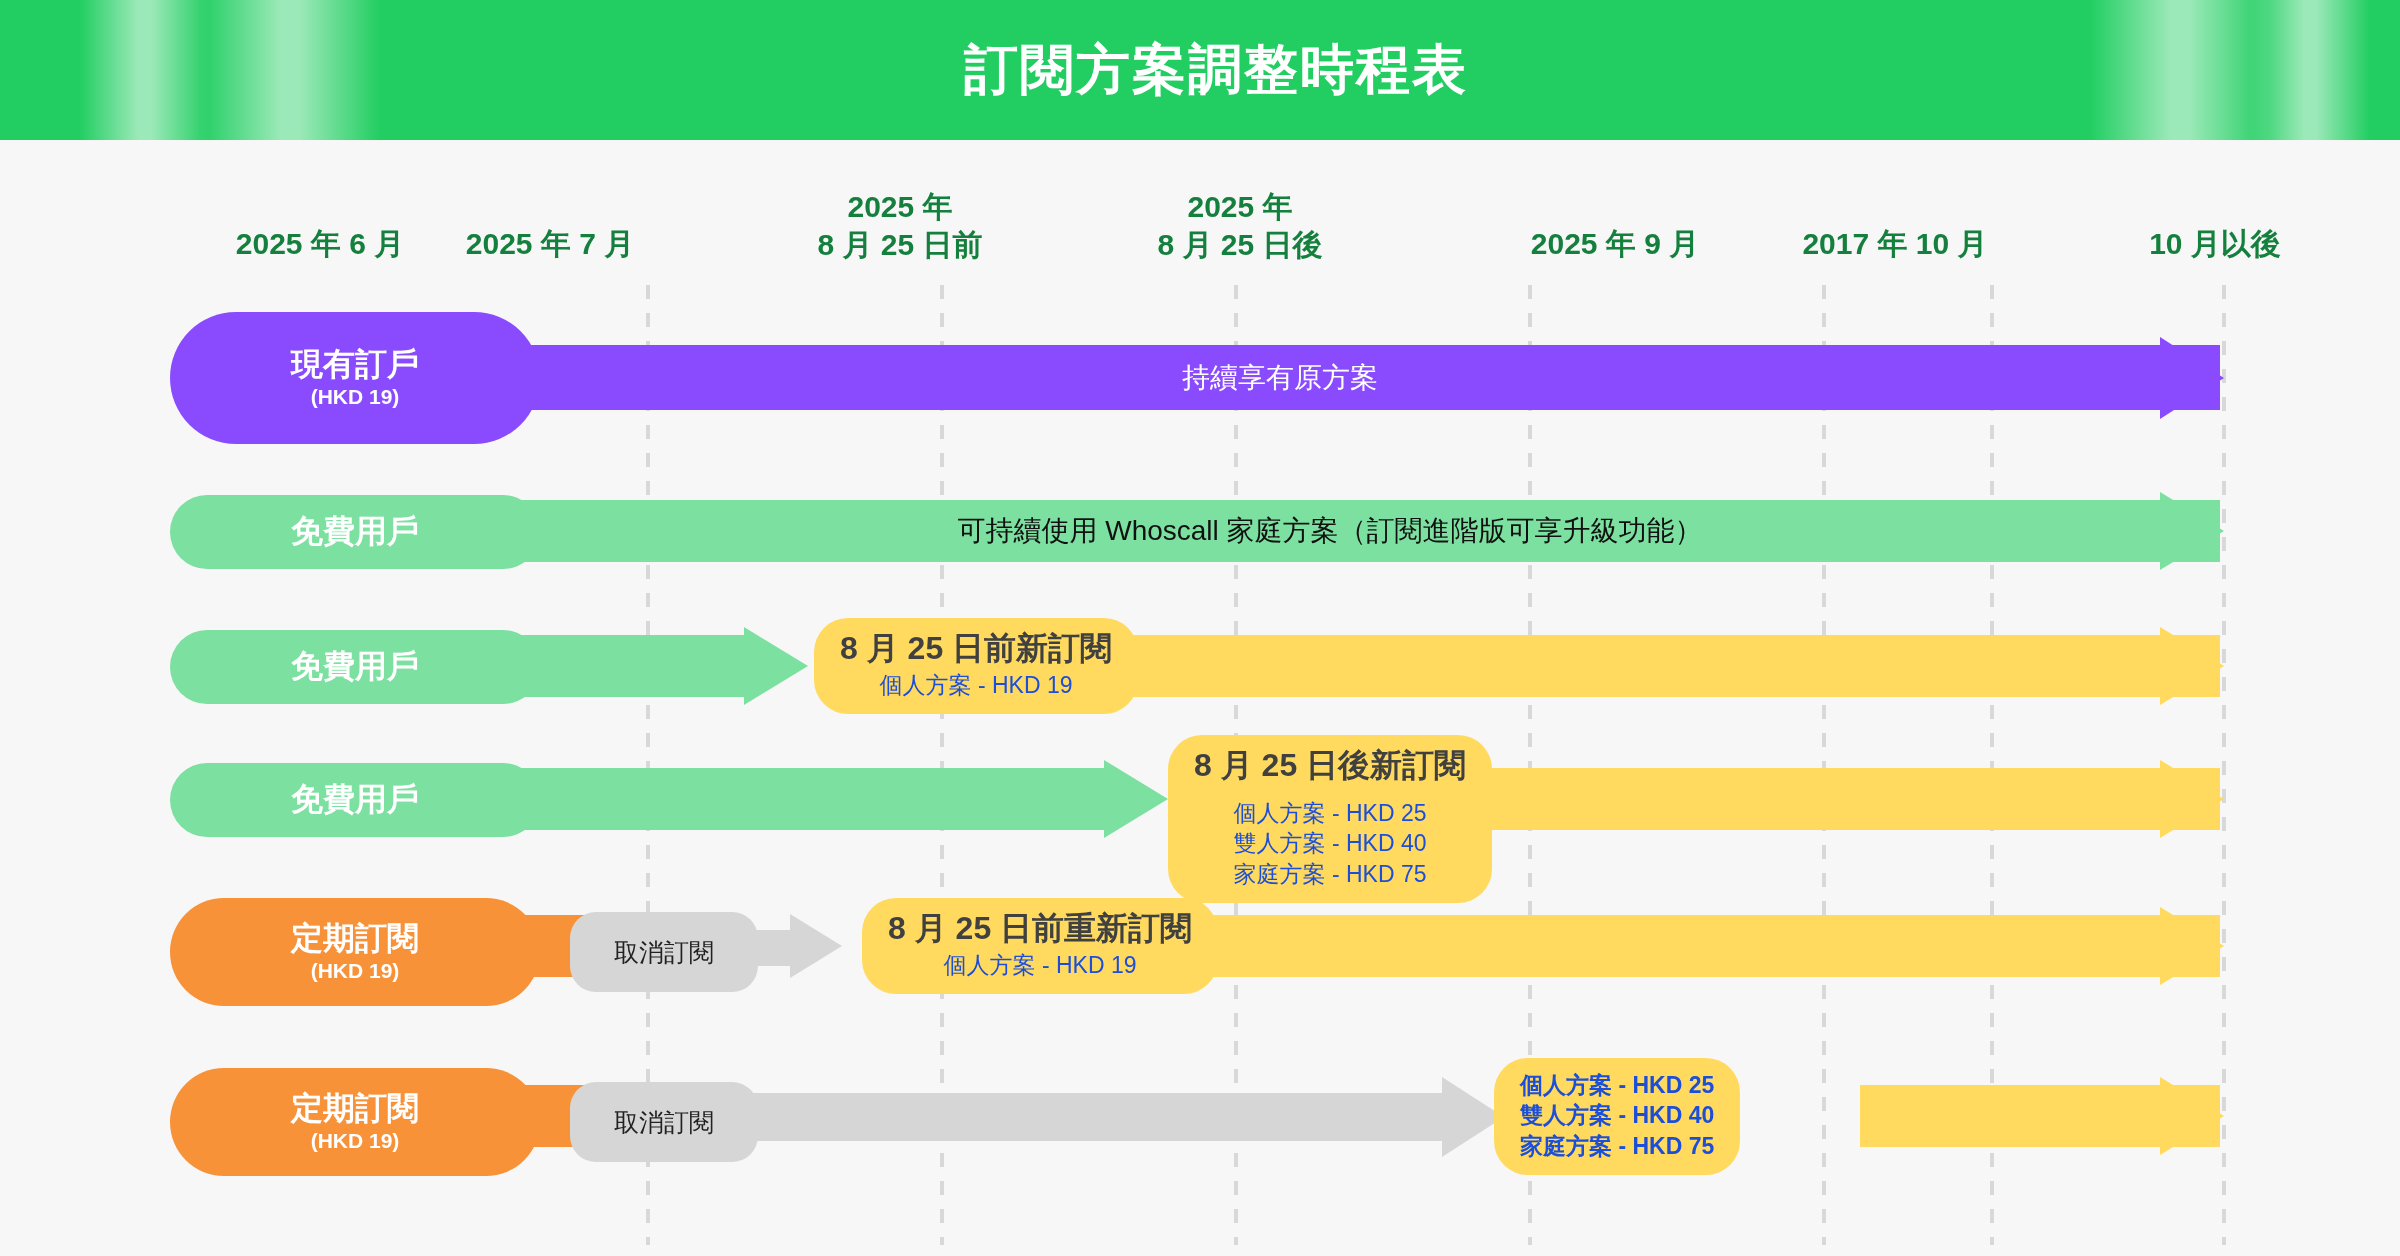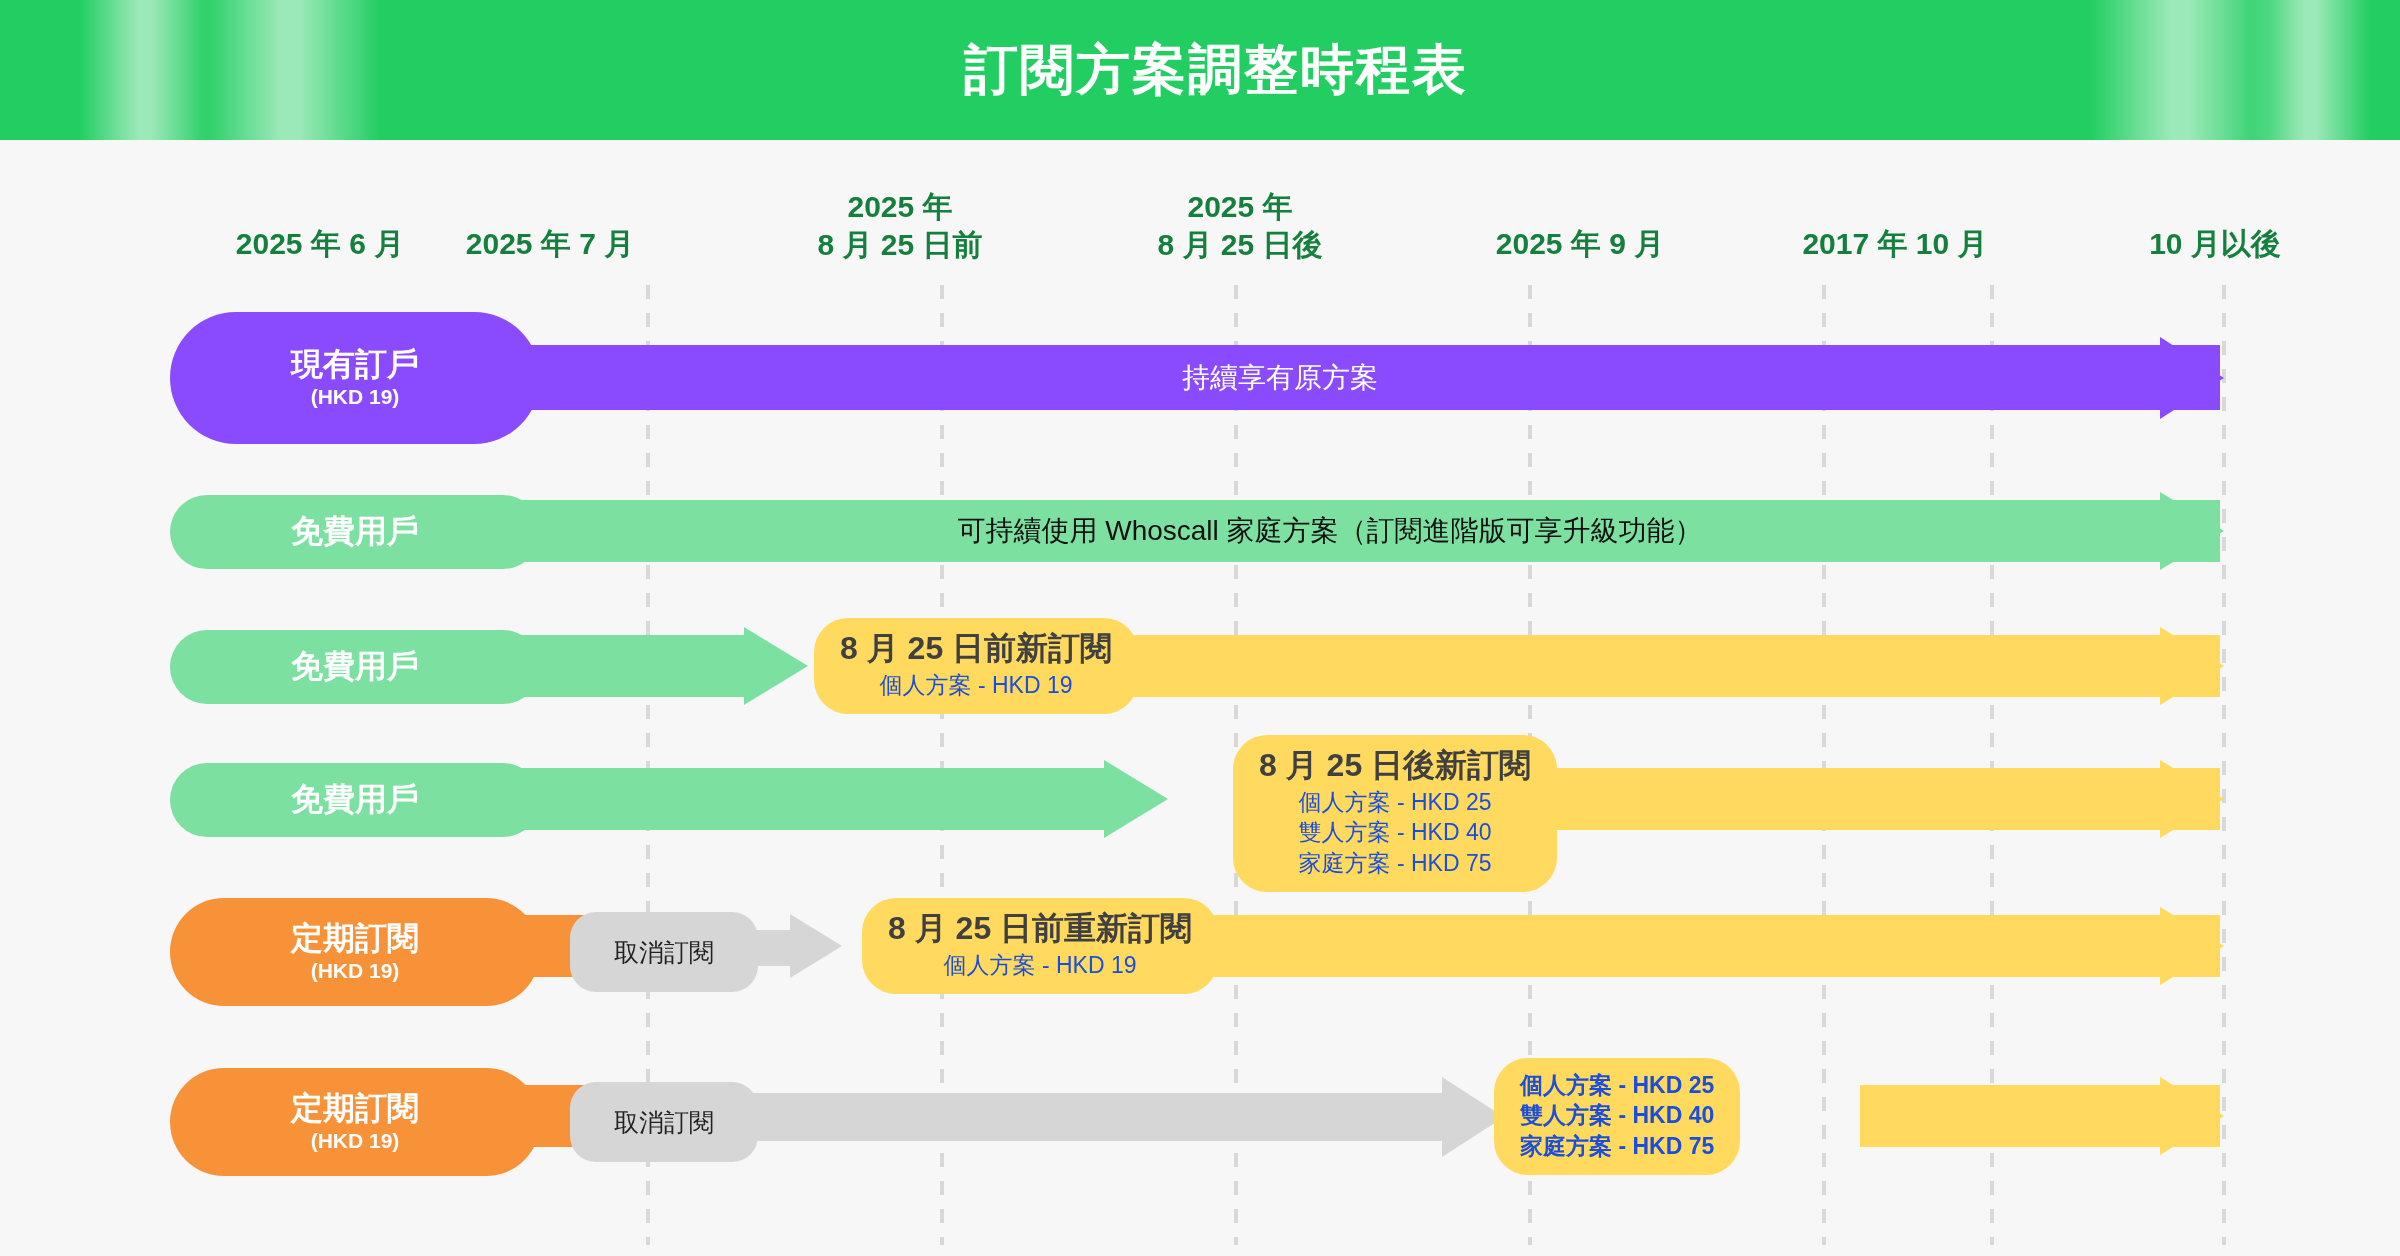--- a/index.html
+++ b/index.html
@@ -127,21 +127,21 @@
     <div>2025 年 7 月</div>
   </div>
   <div class="col-head" style="left:760px; top:188px; width:280px;">
     <div>2025 年</div>
     <div>8 月 25 日前</div>
   </div>
   <div class="col-head" style="left:1100px; top:188px; width:280px;">
     <div>2025 年</div>
     <div>8 月 25 日後</div>
   </div>
-  <div class="col-head" style="left:1430px; top:225px; width:300px;">
+  <div class="col-head" style="left:1465px; top:225px; width:300px;">
     <div>2025 年 9 月</div>
   </div>
   <div class="col-head" style="left:1730px; top:225px; width:330px;">
     <div>2017 年 10 月</div>
   </div>
   <div class="col-head" style="left:2070px; top:225px; width:290px;">
     <div>10 月以後</div>
   </div>
 
   <div class="row" style="top:0">
@@ -180,21 +180,21 @@
   </div>
 
   <div class="row" style="top:0">
     <div class="bar" style="left:420px; top:768px; width:690px; height:62px; background:#7ce0a0;"></div>
     <div class="arrowhead" style="left:1104px; top:760px; border-left:64px solid #7ce0a0; border-top-width:39px; border-bottom-width:39px;"></div>
     <div class="bar" style="left:1400px; top:768px; width:820px; height:62px; background:#ffda5e;"></div>
     <div class="arrowhead" style="left:2160px; top:760px; border-left:64px solid #ffda5e; border-top-width:39px; border-bottom-width:39px;"></div>
     <div class="pill" style="left:170px; top:763px; width:370px; height:74px; background:#7ce0a0;">
       <span class="pill-title">免費用戶</span>
     </div>
-    <div class="card" style="left:1233px; top:735px;">
+    <div class="card" style="left:1168px; top:735px;gap:11px;">
       <span class="card-title">8 月 25 日後新訂閱</span>
       <div class="card-lines">
         <div class="card-line">個人方案 - HKD 25</div>
         <div class="card-line">雙人方案 - HKD 40</div>
         <div class="card-line">家庭方案 - HKD 75</div>
       </div>
     </div>
   </div>
 
   <div class="row" style="top:0">

